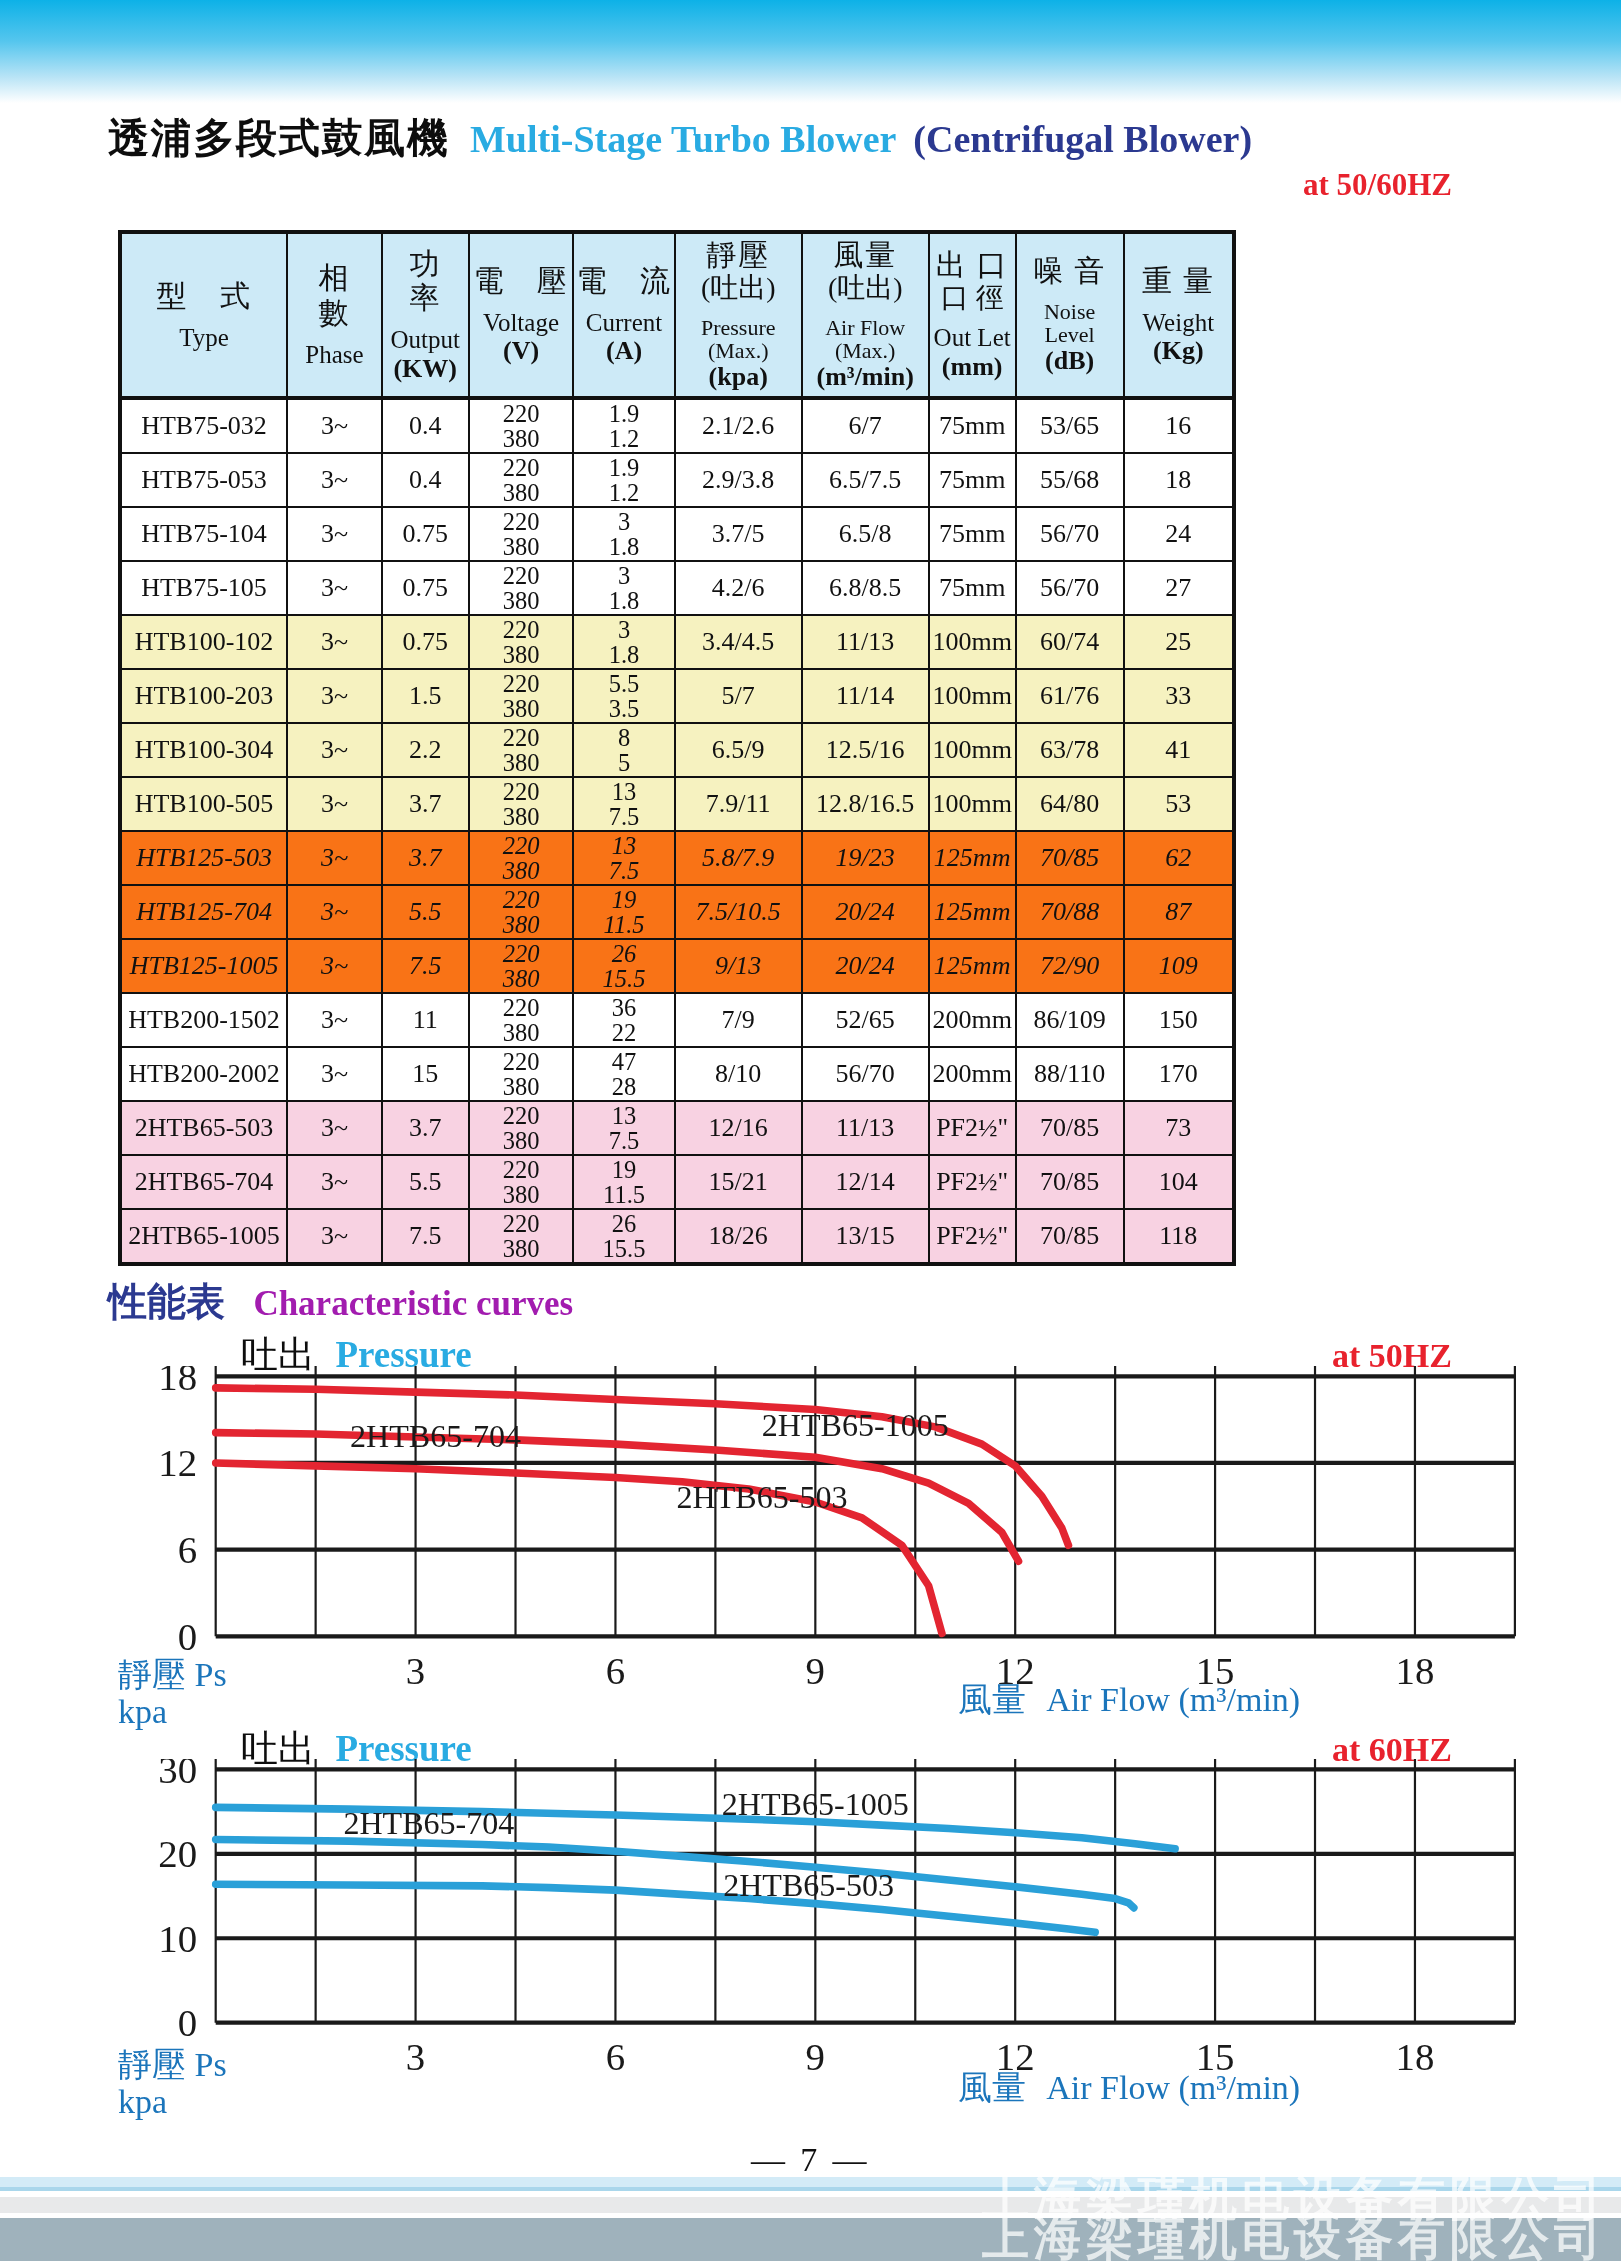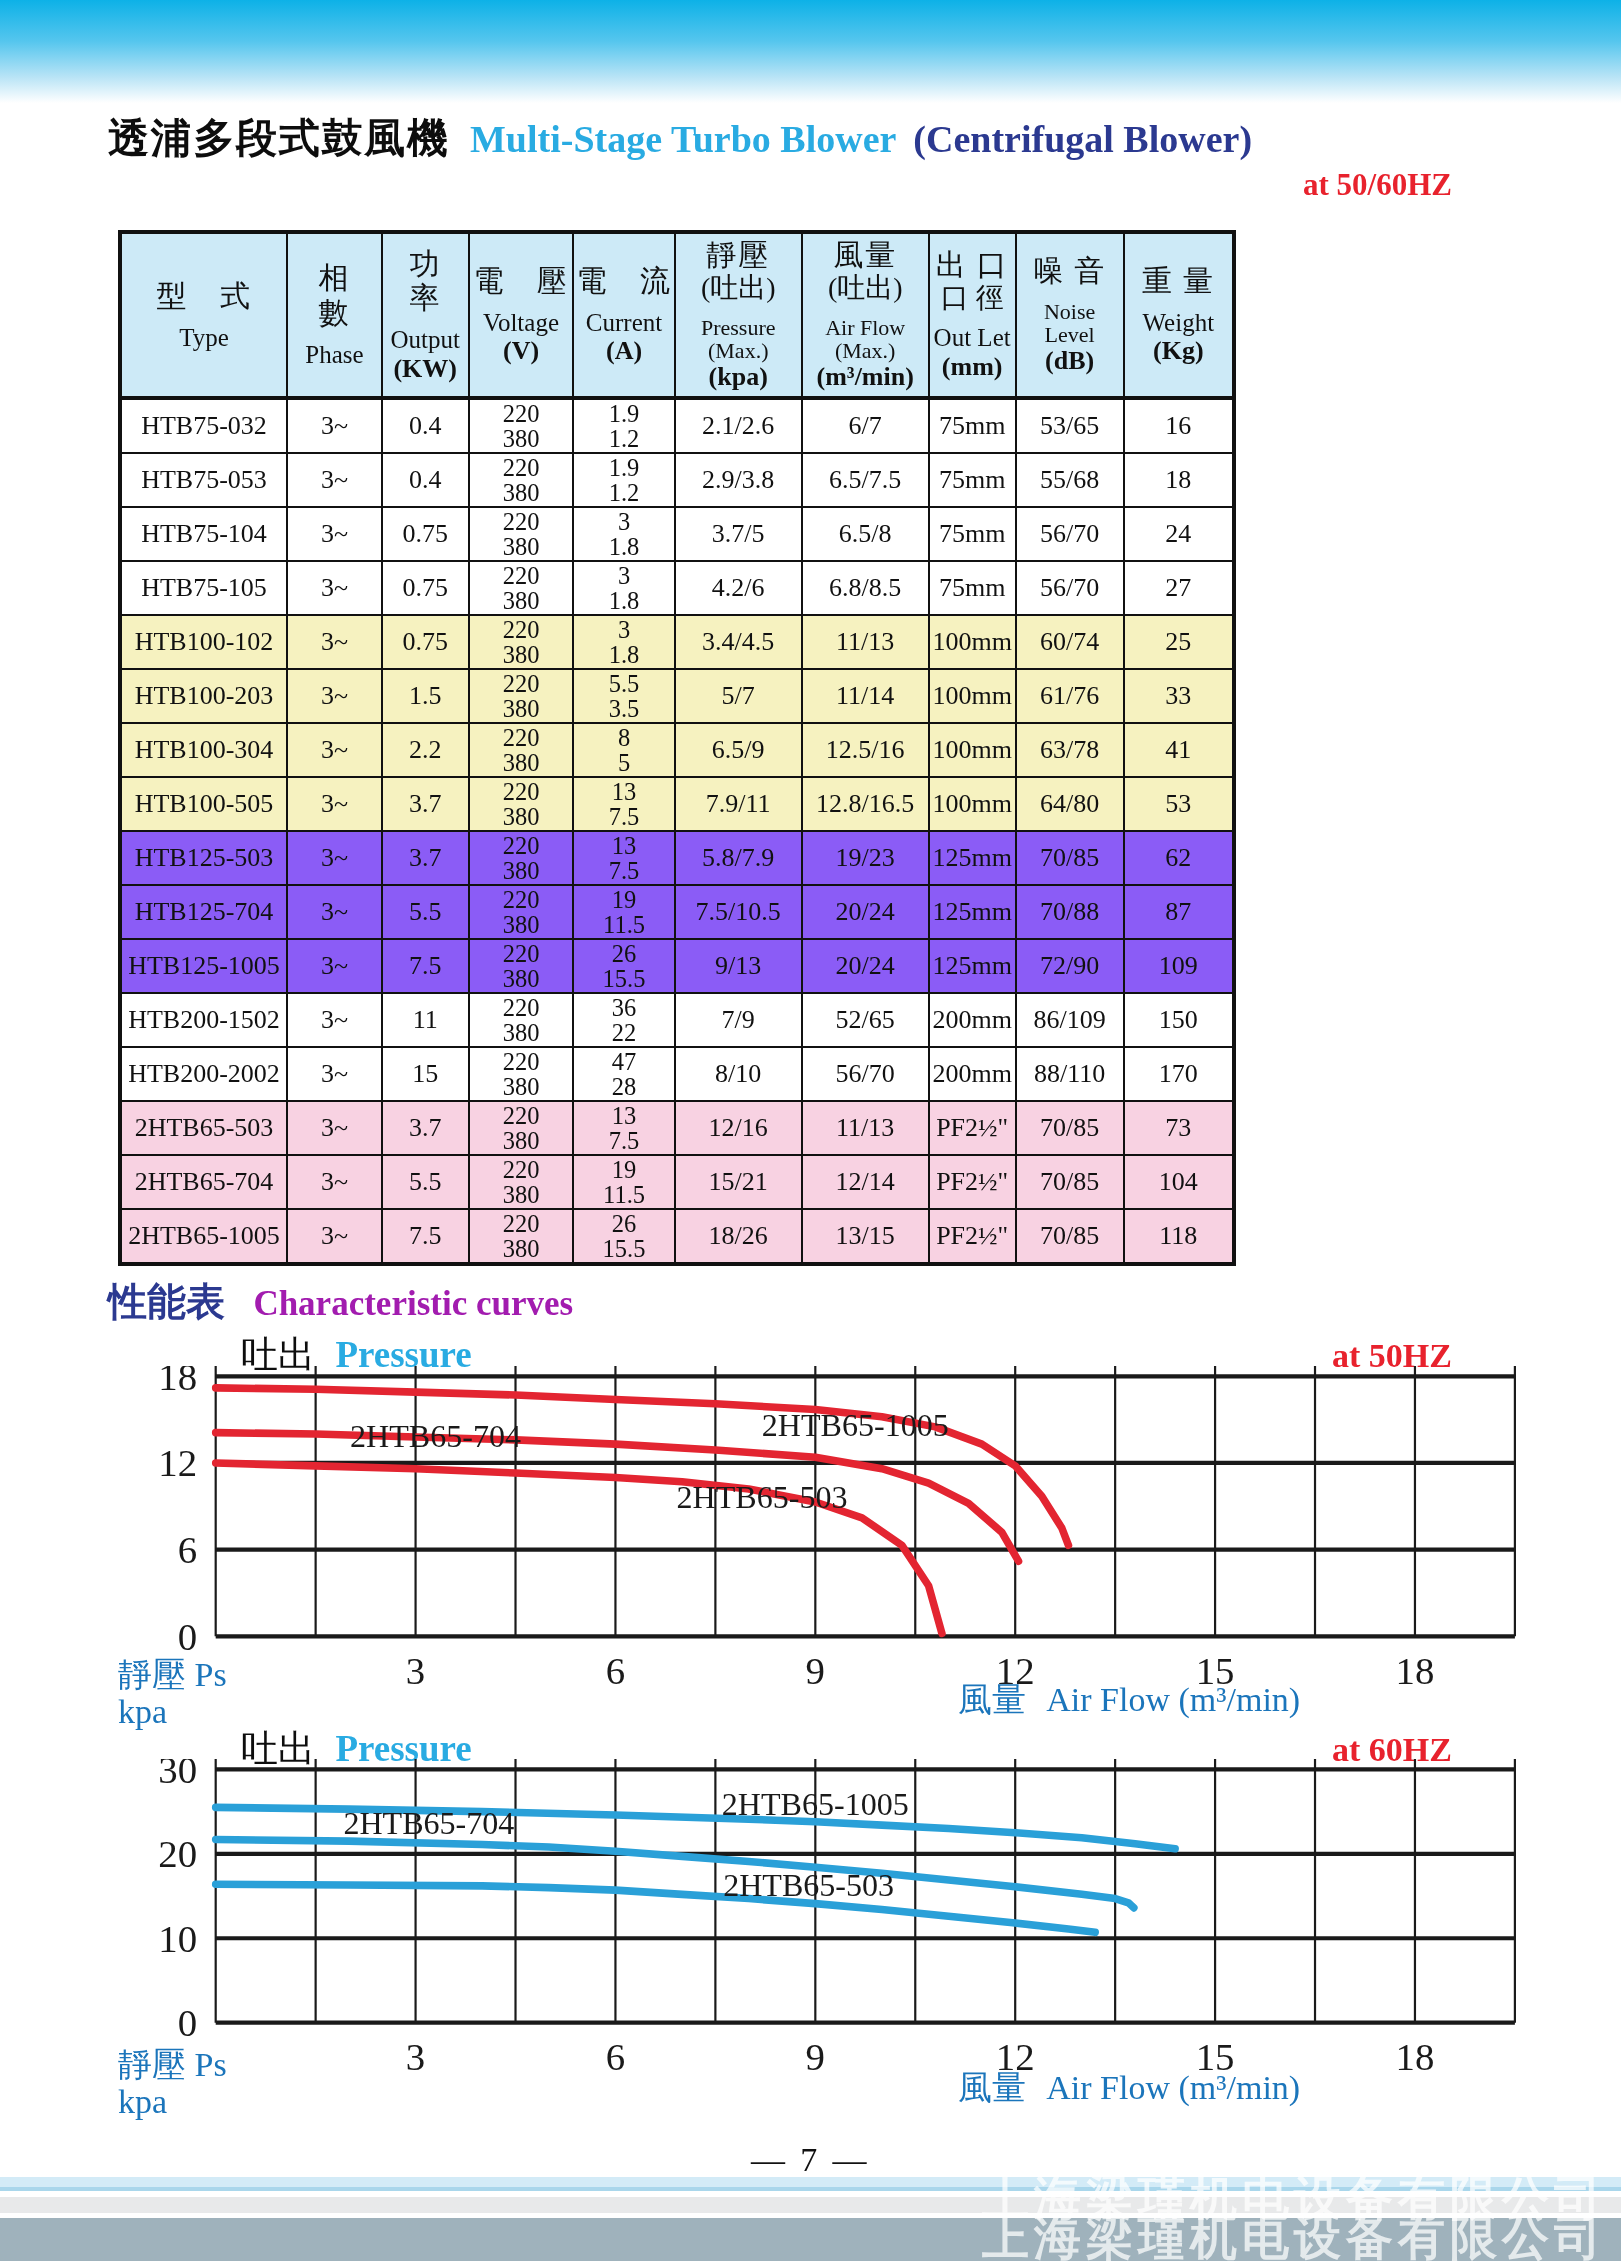--- a/index.html
+++ b/index.html
@@ -20,21 +20,21 @@
   
   #spec-table{left:118px;top:230px;width:1118px;border-collapse:collapse;table-layout:fixed;}
   #spec-table th,#spec-table td{border:2.1px solid #111;text-align:center;vertical-align:middle;padding:0;}
   #spec-table{border:4.2px solid #111;}
   #spec-table th{background:#cdeaf7;height:162px;font-weight:normal;}
   #spec-table td{height:52px;font-size:26px;}
   #spec-table th{border-bottom-width:4.2px;}
   tr.group-start td{border-top-width:4.2px;}
   td.cell-type{text-align:left;padding-left:8.4px;}
   .g-yellow td{background:#f6f2c0;}
-  .g-blue td{background:#8b5cf6;}
+  .g-blue td{background:#f97316;font-style:italic;}
   .g-pink td{background:#f8d2e2;}
   .g-white td{background:#ffffff;margin-top:37px;}
   .hz{font-size:30px;letter-spacing:1.7px;line-height:1.15;}
   .hz2{font-size:28px;line-height:1.1;}
   .hen{font-size:25px;margin-top:11.8px;line-height:1.05;}
   .hen.small{font-size:22px;}
   .hunit{font-size:26px;font-weight:bold;line-height:1.15;}
   .stack div{font-size:24.5px;line-height:1.04;}
   
   #perf-row{left:108px;top:1275px;white-space:nowrap;}

